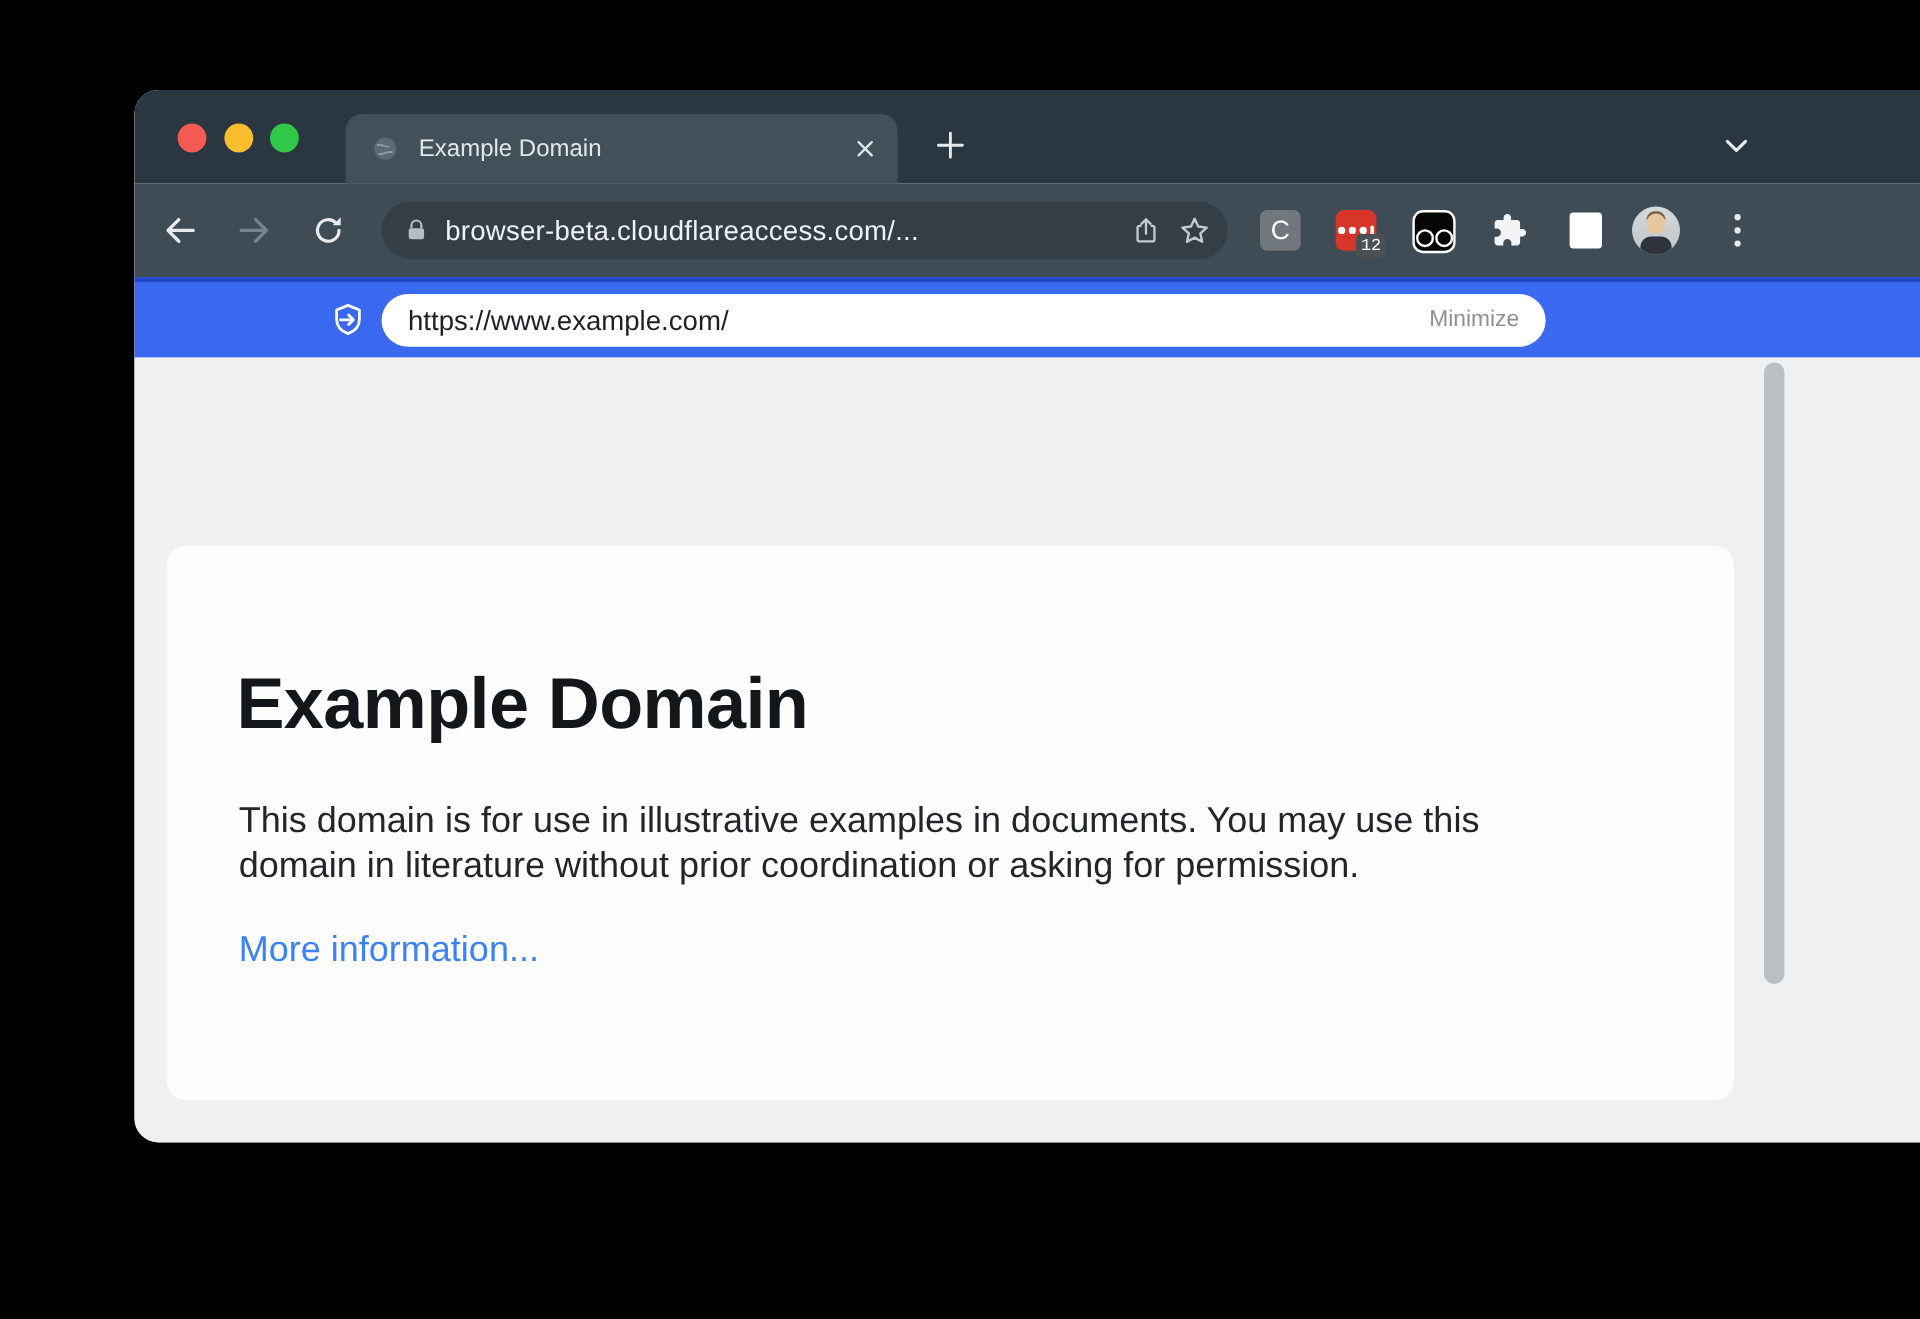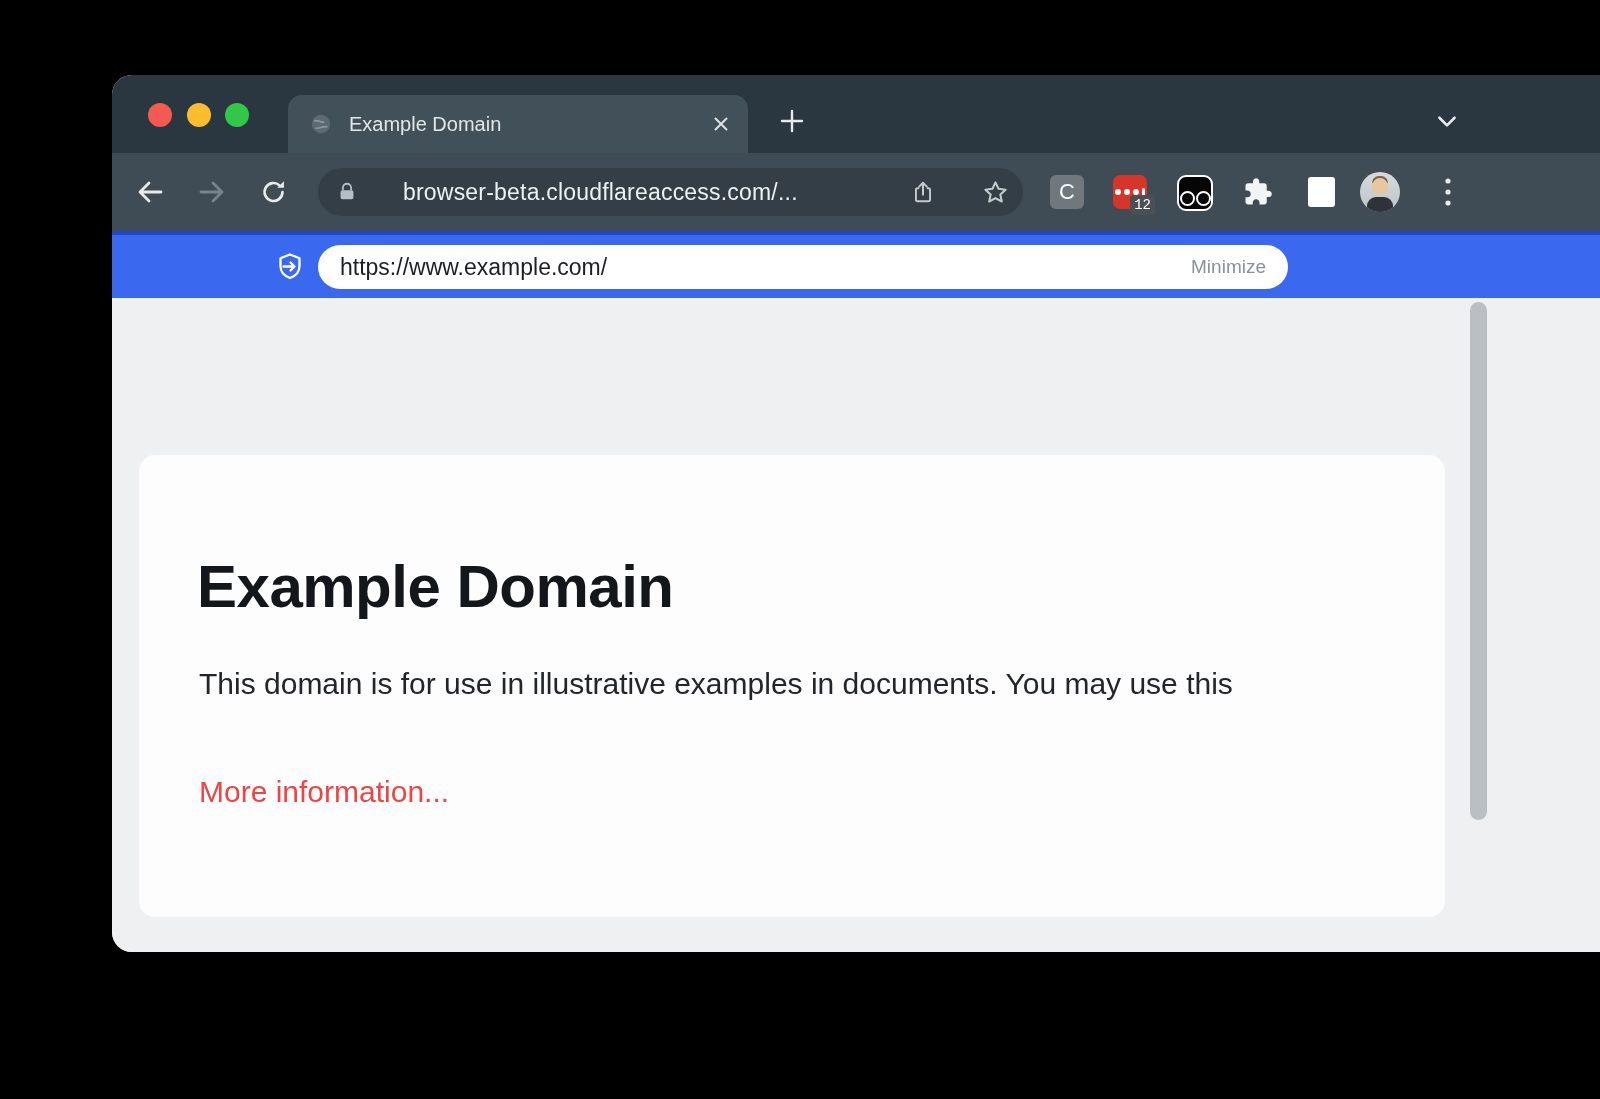--- a/index.html
+++ b/index.html
@@ -17,21 +17,21 @@
   .icon-btn{display:flex;align-items:center;justify-content:center;background:none;border:none;padding:0;cursor:pointer;}
   .newtab{position:absolute;left:664px;top:30px;width:32px;height:32px;}
   .tabsearch{position:absolute;left:1320px;top:33px;width:30px;height:26px;}
 
   
   .toolbar{position:relative;height:78px;background:#3f4c55;}
   .nav{position:absolute;top:21px;width:36px;height:36px;}
   .nav-back{left:20px;}
   .nav-fwd{left:82px;}
   .nav-reload{left:144px;}
-  .omnibox{position:absolute;left:206px;top:15px;width:705px;height:48px;border-radius:24px;background:#333e47;display:flex;align-items:center;padding:0 14px 0 18px;box-sizing:border-box;cursor:text;gap:32px;}
+  .omnibox{position:absolute;left:206px;top:15px;width:705px;height:48px;border-radius:24px;background:#333e47;display:flex;align-items:center;padding:0 14px 0 18px;box-sizing:border-box;cursor:text;}
   .omni-url{color:#eef1f3;font-size:23px;flex:1;white-space:nowrap;overflow:hidden;margin-left:13px;letter-spacing:.2px;}
   .omni-ic{margin-left:14px;}
   .ext{position:absolute;top:22px;width:34px;height:34px;display:flex;align-items:center;justify-content:center;}
   .ext-c{left:938px;background:#70787d;border-radius:6px;color:#fff;font-size:22px;font-weight:500;}
   .ext-red{left:1001px;background:#d7342a;border-radius:7px;font-family:Liberation Mono, monospace;}
   .red-dots{display:flex;align-items:center;gap:3px;}
   .red-dots i{display:block;width:6px;height:6px;border-radius:50%;background:#fff;}
   .red-dots i.sm{width:3px;height:8px;border-radius:2px;}
   .badge{position:absolute;right:-8px;bottom:-6px;background:#4a5054;color:#fff;font-size:14px;line-height:14px;padding:3px 4px;border-radius:4px;}
   .ext-cam{left:1065px;width:36px;height:36px;background:#060606;border:2px solid #fff;border-radius:9px;box-sizing:border-box;display:flex;align-items:flex-end;justify-content:center;gap:1px;padding-bottom:3px;}
@@ -52,21 +52,21 @@
   .iso-url{font-size:23px;color:#1c1f26;flex:1;white-space:nowrap;}
   .minimize{font-size:19px;color:#8b9196;background:none;border:none;padding:0;cursor:pointer;font-family:inherit;}
 
   
   .page{position:relative;height:654px;background:#eff0f2;}
   .scroll-thumb{position:absolute;left:1358px;top:4px;width:17px;height:518px;border-radius:9px;background:#b9bfc2;}
   .card{position:absolute;left:27px;top:157px;width:1306px;height:462px;background:#fdfdfe;border-radius:16px;}
   .card h1{position:absolute;left:58px;top:100px;margin:0;font-size:60px;line-height:1.05;font-weight:700;color:#13161a;letter-spacing:-.5px;white-space:nowrap;}
   .para{position:absolute;left:60px;top:210px;font-size:30px;line-height:38px;color:#222529;}
   .para div{white-space:nowrap;}
-  .morelink{position:absolute;left:60px;top:320px;font-size:30px;color:#ef4444;text-decoration:none;white-space:nowrap;}
+  .morelink{position:absolute;left:60px;top:320px;font-size:30px;color:#3b82f6;text-decoration:none;white-space:nowrap;}
   svg{display:block;}
 </style>
 </head>
 <body>
 
 <div class="window">
 
   <div class="tabstrip">
     <span class="tl-dot tl-red"></span>
     <span class="tl-dot tl-yellow"></span>
@@ -195,18 +195,19 @@
       <button class="minimize">Minimize</button>
     </div>
   </div>
 
   <div class="page">
     <div class="scroll-thumb"></div>
     <div class="card">
       <h1>Example Domain</h1>
       <div class="para">
         <div>This domain is for use in illustrative examples in documents. You may use this</div>
+        <div>domain in literature without prior coordination or asking for permission.</div>
       </div>
       <a href="#" class="morelink">More information...</a>
     </div>
   </div>
 
 </div>
 
 </body></html>

